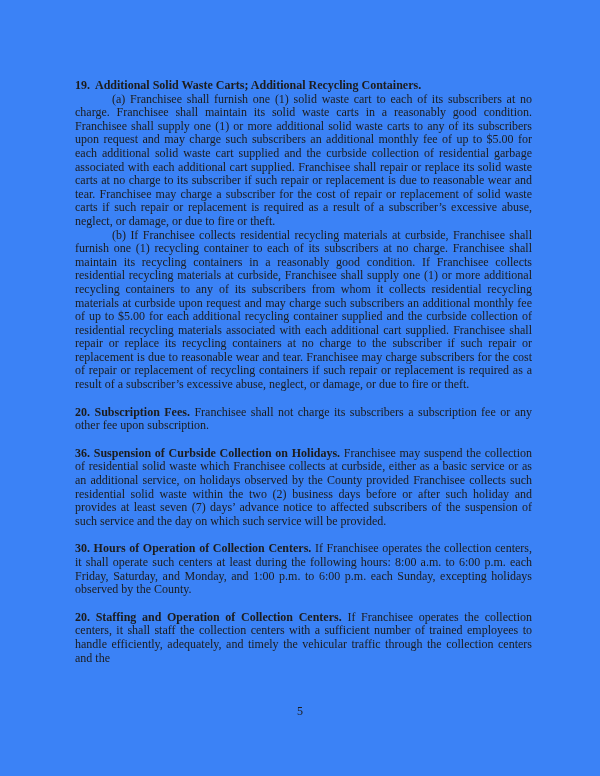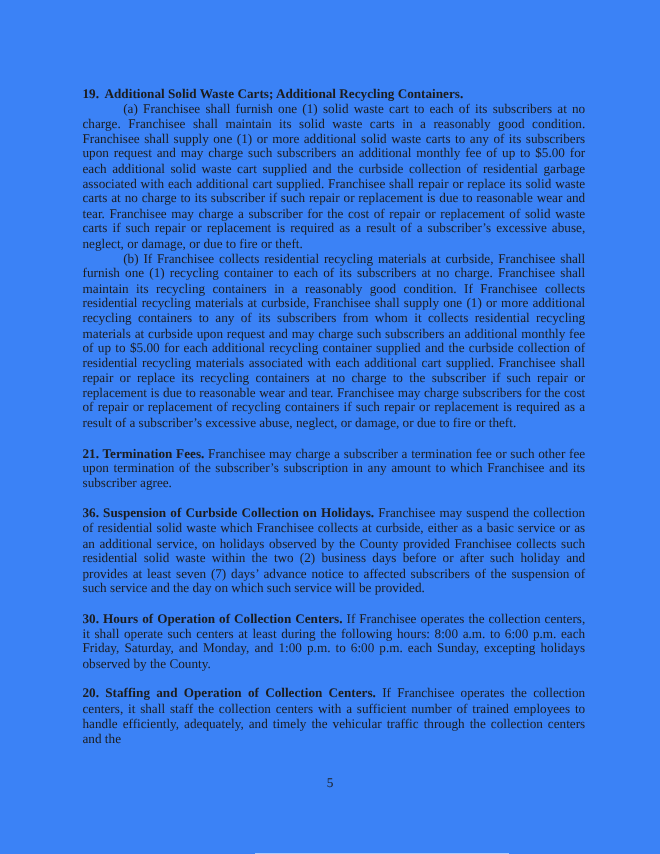--- a/index.html
+++ b/index.html
@@ -67,23 +67,23 @@
 
 <div class="page">
   <div class="content">
 
     <p class="heading"><span class="sec-num">19.</span><span class="sec-title">Additional Solid Waste Carts; Additional Recycling Containers.</span></p>
 
     <p class="indent just">(a) Franchisee shall furnish one (1) solid waste cart to each of its subscribers at no charge. Franchisee shall maintain its solid waste carts in a reasonably good condition. Franchisee shall supply one (1) or more additional solid waste carts to any of its subscribers upon request and may charge such subscribers an additional monthly fee of up to $5.00 for each additional solid waste cart supplied and the curbside collection of residential garbage associated with each additional cart supplied. Franchisee shall repair or replace its solid waste carts at no charge to its subscriber if such repair or replacement is due to reasonable wear and tear. Franchisee may charge a subscriber for the cost of repair or replacement of solid waste carts if such repair or replacement is required as a result of a subscriber’s excessive abuse, neglect, or damage, or due to fire or theft.</p>
 
     <p class="indent just">(b) If Franchisee collects residential recycling materials at curbside, Franchisee shall furnish one (1) recycling container to each of its subscribers at no charge. Franchisee shall maintain its recycling containers in a reasonably good condition. If Franchisee collects residential recycling materials at curbside, Franchisee shall supply one (1) or more additional recycling containers to any of its subscribers from whom it collects residential recycling materials at curbside upon request and may charge such subscribers an additional monthly fee of up to $5.00 for each additional recycling container supplied and the curbside collection of residential recycling materials associated with each additional cart supplied. Franchisee shall repair or replace its recycling containers at no charge to the subscriber if such repair or replacement is due to reasonable wear and tear. Franchisee may charge subscribers for the cost of repair or replacement of recycling containers if such repair or replacement is required as a result of a subscriber’s excessive abuse, neglect, or damage, or due to fire or theft.</p>
 
+    <p class="sec just"><span class="lead">20. Subscription Fees.</span>
+      <span class="body-text">Franchisee shall not charge its subscribers a subscription fee or any other fee upon subscription.</span></p>
 
-    <p class="sec just"><span class="lead">21. Termination Fees.</span>
-      <span class="body-text">Franchisee may charge a subscriber a termination fee or such other fee upon termination of the subscriber’s subscription in any amount to which Franchisee and its subscriber agree.</span></p>
 
     <p class="sec just"><span class="lead">36. Suspension of Curbside Collection on Holidays.</span>
       <span class="body-text">Franchisee may suspend the collection of residential solid waste which Franchisee collects at curbside, either as a basic service or as an additional service, on holidays observed by the County provided Franchisee collects such residential solid waste within the two (2) business days before or after such holiday and provides at least seven (7) days’ advance notice to affected subscribers of the suspension of such service and the day on which such service will be provided.</span></p>
 
     <p class="sec just"><span class="lead">30. Hours of Operation of Collection Centers.</span>
       <span class="body-text">If Franchisee operates the collection centers, it shall operate such centers at least during the following hours: 8:00 a.m. to 6:00 p.m. each Friday, Saturday, and Monday, and 1:00 p.m. to 6:00 p.m. each Sunday, excepting holidays observed by the County.</span></p>
 
     <p class="sec just"><span class="lead">20. Staffing and Operation of Collection Centers.</span>
       <span class="body-text">If Franchisee operates the collection centers, it shall staff the collection centers with a sufficient number of trained employees to handle efficiently, adequately, and timely the vehicular traffic through the collection centers and the</span></p>
 

